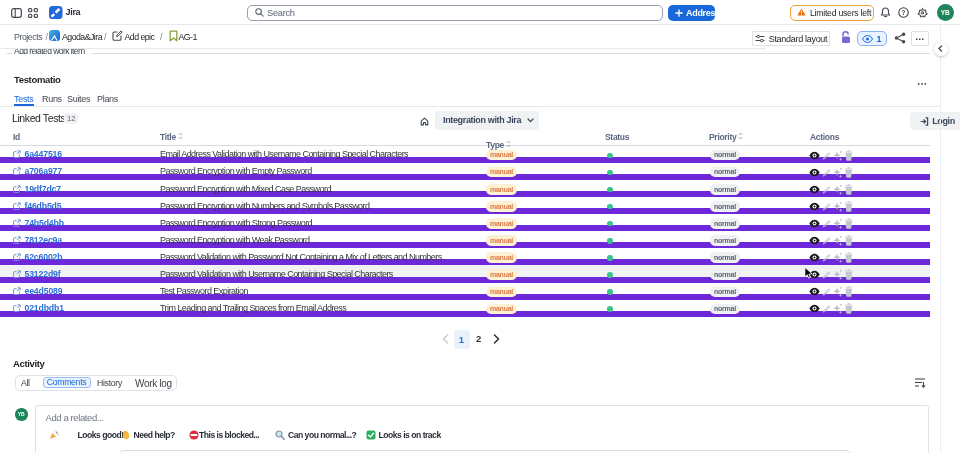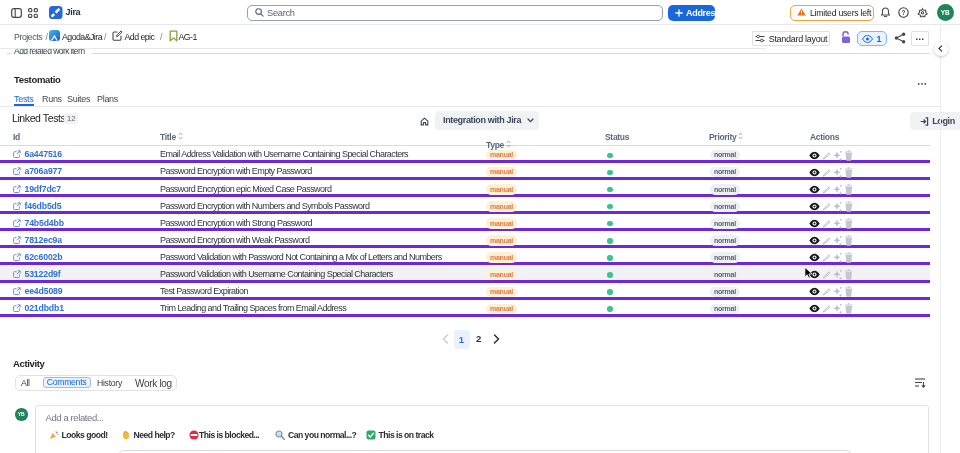--- a/index.html
+++ b/index.html
@@ -17,21 +17,21 @@
 
 .gbtn { position:absolute; background:#F1F2F4; border-radius:4px; color:#3B475C;
   font-size:9px; font-weight:700; letter-spacing:-0.35px;
   display:flex; align-items:center; justify-content:center; }
 .wbtn { position:absolute; background:#fff; border:1px solid #DFE1E5; border-radius:1px;
   display:flex; align-items:center; justify-content:center; font-size:9px;
   letter-spacing:-0.3px; color:#1E1F21; }
 
 
 #tbl { position:absolute; left:0; top:128.6px; width:930px; }
-.throw { position:relative; width:930px; height:17.1px; border-bottom:3px solid #6d28d9;padding-left:10px; }
+.throw { position:relative; width:930px; height:17.1px; border-bottom:6px solid #6d28d9;padding-left:10px; }
 .th { position:absolute; top:3px; font-size:8.5px; font-weight:700; letter-spacing:-0.3px; color:#596880; }
 .cell { position:absolute; top:0; height:17.1px; display:flex; align-items:center; }
 .c-id { left:13px; }
 .c-ti { left:160px; font-size:9px; letter-spacing:-0.55px; color:#30343B; }
 .c-ty { left:486px; }
 .c-st { left:607px; }
 .c-pr { left:710px; }
 .c-ac { left:809px; padding-top:1.5px; }
 .idtxt { color:#2E6FD8; font-size:8.7px; font-weight:700; letter-spacing:-0.15px; margin-left:3.5px; }
 .badge-m { background:#FCF1D2; color:#DE7A4D; font-size:7px; font-weight:700;
@@ -166,21 +166,21 @@
           </div>
         </div>
         <div class="throw">
           <div class="cell c-id">
             <svg width="8" height="8" viewBox="0 0 8 8">
               <path d="M6.4 4.4 V6.6 a0.9 0.9 0 0 1 -0.9 0.9 H1.5 a0.9 0.9 0 0 1 -0.9 -0.9 V2.6 a0.9 0.9 0 0 1 0.9 -0.9 H3.6" fill="none" stroke="#6E94D6" stroke-width="1"></path>
               <path d="M4.6 0.8 H7.2 V3.4 M7 1 L3.9 4.1" fill="none" stroke="#6E94D6" stroke-width="1"></path>
             </svg>
             <span class="idtxt">19df7dc7</span>
           </div>
-          <div class="cell c-ti">Password Encryption epic Mixed Case Password</div>
+          <div class="cell c-ti">Password Encryption with Mixed Case Password</div>
           <div class="cell c-ty">
             <span class="badge-m">manual</span>
           </div>
           <div class="cell c-st">
             <span class="dot"></span>
           </div>
           <div class="cell c-pr">
             <span class="badge-n">normal</span>
           </div>
           <div class="cell c-ac">
@@ -465,21 +465,21 @@
   <div class="abs" style="left:48.5px; top:430px; width:600px; height:13px;" id="qrs">
       <span class="qr" style="position:absolute; left:0px; top:0;">
         <svg width="10" height="10" viewBox="0 0 10 10">
           <path d="M1 9 L3.2 3.6 L6.4 6.8 Z" fill="#F2A93B"></path>
           <path d="M3.2 3.6 L6.4 6.8" stroke="#E86C3A" stroke-width="0.8"></path>
           <circle cx="7.6" cy="2.2" r="0.7" fill="#E8483F"></circle>
           <circle cx="8.9" cy="4.6" r="0.6" fill="#4BA3E3"></circle>
           <circle cx="6" cy="1" r="0.6" fill="#F2C53B"></circle>
           <path d="M6.8 3.4 C7.6 2.6 8.4 3.4 9.2 2.6" stroke="#56B68B" stroke-width="0.7" fill="none"></path>
         </svg>
-        <span style="margin-left:3px;">Looks good!</span>
+        <span style="margin-left:19px;">Looks good!</span>
       </span>
       <span class="qr" style="position:absolute; left:72px; top:0;">
         <svg width="10" height="10" viewBox="0 0 10 10">
           <path d="M2 6.5 C1.5 4.5 2.5 1.5 4 1 L6.5 2 C8 3 8.5 5 8 7 C7.5 8.8 5.5 9.6 4 9 C2.8 8.5 2.3 7.6 2 6.5 Z" fill="#F5B83D"></path>
           <path d="M3 1.8 L5.8 1.2 M2.2 3.4 L6.8 2.2" stroke="#EC9F2E" stroke-width="0.7"></path>
         </svg>
         <span style="margin-left:3px;">Need help?</span>
       </span>
       <span class="qr" style="position:absolute; left:140.5px; top:0;">
         <svg width="10" height="10" viewBox="0 0 10 10">
@@ -493,21 +493,21 @@
           <circle cx="4" cy="4" r="3" fill="#CFE2EC" stroke="#7A93A5" stroke-width="1.2"></circle>
           <line x1="6.3" y1="6.3" x2="9.2" y2="9.2" stroke="#7A93A5" stroke-width="1.6" stroke-linecap="round"></line>
         </svg>
         <span style="margin-left:3px;">Can you normal...?</span>
       </span>
       <span class="qr" style="position:absolute; left:317px; top:0;">
         <svg width="10" height="10" viewBox="0 0 10 10">
           <rect x="0.5" y="0.5" width="9" height="9" rx="2" fill="#27AE60"></rect>
           <path d="M2.6 5.2 L4.3 6.9 L7.5 3.3" stroke="#fff" stroke-width="1.4" fill="none" stroke-linecap="round"></path>
         </svg>
-        <span style="margin-left:3px;">This is on track</span>
+        <span style="margin-left:3px;">Looks is on track</span>
       </span>
     </div>
 
   <div class="abs" style="left:118px; top:449.5px; width:734px; height:10px; background:#fff; border:1px solid #D9DCE1; border-radius:6px 6px 0 0;"></div>
 
   <div class="abs" style="left:940px; top:24px; width:1px; height:429px; background:#EBEDF0;"></div>
 
   <div id="nav">
 
     <svg class="abs" style="left:11px; top:7.5px;" width="11" height="10" viewBox="0 0 11 10">

